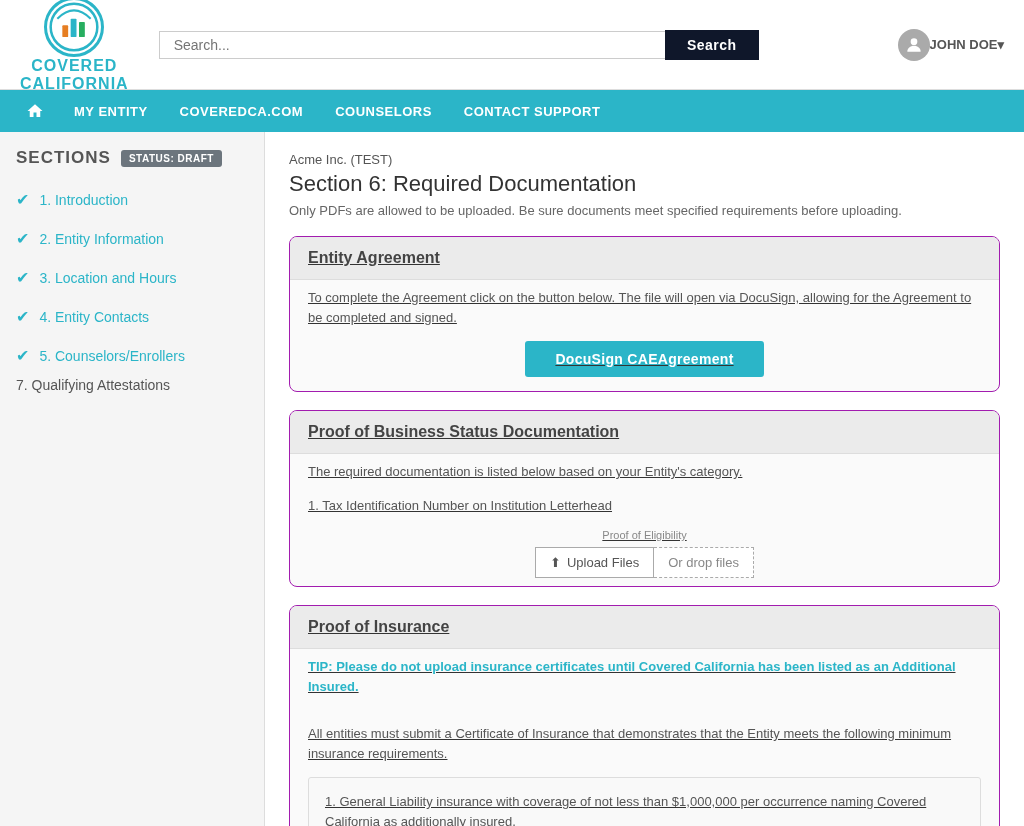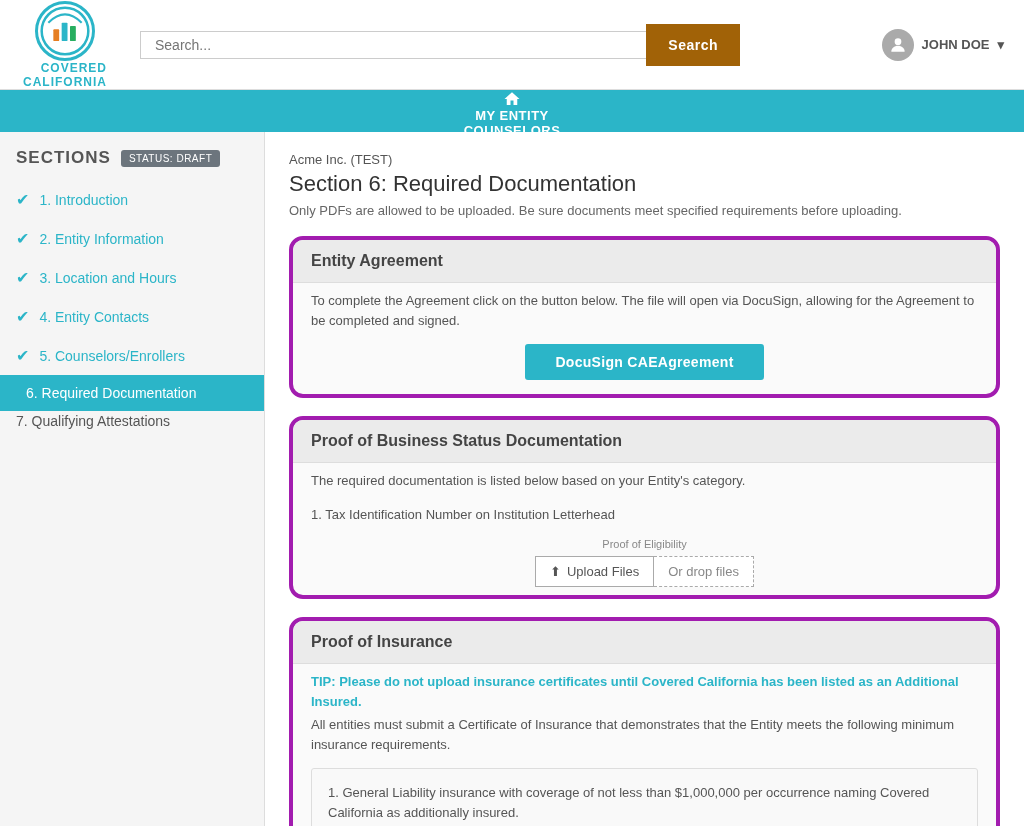--- a/index.html
+++ b/index.html
@@ -26,58 +26,58 @@
       height: 60px;
       border-radius: 50%;
       border: 3px solid #2bb5c8;
       display: flex;
       align-items: center;
       justify-content: center;
       overflow: hidden;
       background: #fff;
     }
     .logo-text-below {
-      font-size: 12px;
+      font-size: 16px;
       font-weight: bold;
       color: #2bb5c8;
-      text-align: right;
+      text-align: center;
       letter-spacing: 1px;
     }
     .search-area {
       flex: 1;
       display: flex;
       align-items: center;
       max-width: 600px;
     }
     .search-input {
       flex: 1;
       height: 28px;
       border: 1px solid #ccc;
       border-right: none;
       padding: 0 14px;
       font-size: 14px;
       outline: none;
       color: #999;
     }
     .search-button {
-      height: 42px;
-      background: #a16207;
+      height: 30px;
+      background: #0f172a;
       color: #fff;
       border: none;
       padding: 0 22px;
       font-size: 14px;
       font-weight: bold;
       cursor: pointer;
       letter-spacing: 0.5px;
     }
     .user-area {
       margin-left: auto;
       display: flex;
       align-items: center;
-      gap: 8px;
+      gap: 0;
       color: #555;
       font-size: 13px;
       font-weight: bold;
     }
     .user-icon-circle {
       width: 32px;
       height: 32px;
       border-radius: 50%;
       background: #aaa;
       display: flex;
@@ -87,21 +87,20 @@
       font-size: 16px;
     }
 
     
     .nav-bar {
       background: #2bb5c8;
       display: flex;
       align-items: center;
       padding: 0 12px;
       height: 42px;
-      flex-direction: column;
     }
     .nav-home {
       color: #fff;
       font-size: 16px;
       padding: 0 14px;
       height: 42px;
       display: flex;
       align-items: center;
       cursor: pointer;
     }
@@ -140,21 +139,21 @@
     .sidebar-sections-label {
       font-size: 17px;
       font-weight: bold;
       color: #555;
       letter-spacing: 1px;
     }
     .status-badge {
       background: #6c757d;
       color: #fff;
       font-size: 10px;
-      font-weight: normal;
+      font-weight: bold;
       padding: 3px 8px;
       border-radius: 3px;
       letter-spacing: 0.5px;
     }
     .sidebar-item {
       display: flex;
       align-items: center;
       gap: 10px;
       padding: 10px 16px;
       cursor: pointer;
@@ -200,25 +199,26 @@
       margin-bottom: 6px;
     }
     .section-subtitle {
       font-size: 13px;
       color: #666;
       margin-bottom: 18px;
     }
 
     
     .card {
-      border: 4px solid #a21caf;
-      border-radius: 14px;
+      border: 1px solid #a21caf;
+      border-radius: 8px;
       margin-bottom: 18px;
       background: #fafafa;
       overflow: hidden;
+      text-decoration: underline;
     }
     .card-header {
       background: #ebebeb;
       padding: 12px 18px;
       font-size: 16px;
       font-weight: bold;
       color: #444;
       border-bottom: 1px solid #ddd;
     }
     .card-body {
@@ -275,21 +275,21 @@
       background: #fff;
       padding: 7px 14px;
       font-size: 13px;
       color: #888;
     }
 
     .tip-text {
       color: #2bb5c8;
       font-size: 13px;
       font-weight: bold;
-      margin-bottom: 4px;
+      margin-bottom: 28px;
       line-height: 1.5;
     }
     .inner-box {
       border: 1px solid #ddd;
       background: #f9f9f9;
       padding: 14px 16px;
       border-radius: 3px;
     }
     .inner-box p {
       font-size: 13px;
@@ -339,22 +339,22 @@
   </div>
 </div>
 
 <div class="nav-bar">
   <div class="nav-home">
     <svg width="18" height="18" viewBox="0 0 24 24" fill="white">
         <path d="M10 20v-6h4v6h5v-8h3L12 3 2 12h3v8z"></path>
       </svg>
   </div>
   <div class="nav-item">MY ENTITY</div>
+  <div class="nav-item">COVEREDCA.COM</div>
   <div class="nav-item">COUNSELORS</div>
-  <div class="nav-item">COVEREDCA.COM</div>
   <div class="nav-item">CONTACT SUPPORT</div>
 </div>
 
 <div class="main-layout">
 
   <div class="sidebar">
     <div class="sidebar-header">
       <span class="sidebar-sections-label">SECTIONS</span>
       <span class="status-badge">STATUS: DRAFT</span>
     </div>
@@ -371,24 +371,20 @@
       <span class="check-icon">✔</span>
       <span>3. Location and Hours</span>
     </div>
     <div class="sidebar-item">
       <span class="check-icon">✔</span>
       <span>4. Entity Contacts</span>
     </div>
     <div class="sidebar-item">
       <span class="check-icon">✔</span>
       <span>5. Counselors/Enrollers</span>
-    </div>
-    <div class="sidebar-item active">
-      <span class="check-icon"> </span>
-      <span>6. Required Documentation</span>
     </div>
     <div class="sidebar-item-plain">
       <span>7. Qualifying Attestations</span>
     </div>
   </div>
 
   <div class="content-area">
     <div class="entity-name">Acme Inc. (TEST)</div>
     <div class="section-title">Section 6: Required Documentation</div>
     <div class="section-subtitle">Only PDFs are allowed to be uploaded. Be sure documents meet specified requirements before uploading.</div>

